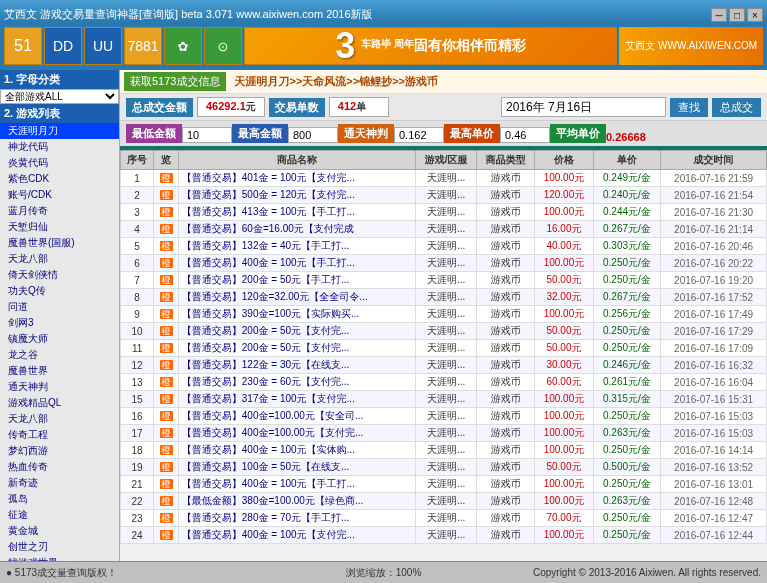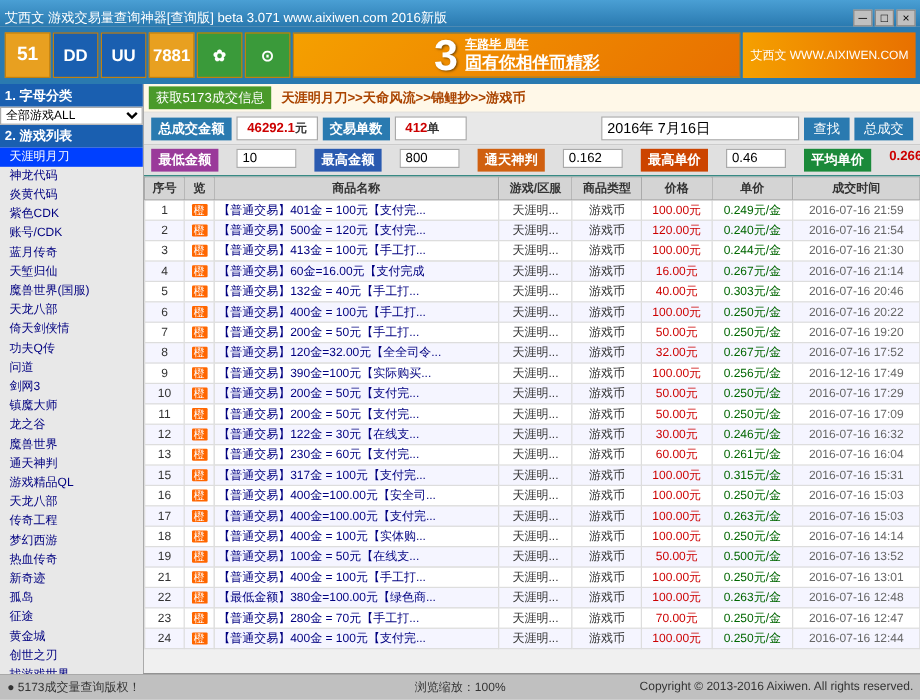--- a/index.html
+++ b/index.html
@@ -5,21 +5,21 @@
     * { margin: 0; padding: 0; box-sizing: border-box; }
     body { font-family: 'SimSun', 'MS Gothic', sans-serif; font-size: 11px; background: #c0c0c0; width: 767px; height: 583px; overflow: hidden; }
     
     
     #titlebar { background: linear-gradient(to bottom, #4a9fd4, #2a7ab0); height: 22px; display: flex; align-items: flex-end; justify-content: space-between; padding: 0 4px; color: white; font-size: 11px; }
     #titlebar-controls { display: flex; gap: 2px; }
     #titlebar-controls span { width: 16px; height: 14px; background: #c0c0c0; border: 1px solid #888; display: flex; align-items: center; justify-content: center; font-size: 10px; cursor: pointer; color: black; }
 
     
     #navbar { background: #2a7ab0; height: 48px; display: flex; align-items: center; padding: 2px 4px; gap: 2px; }
-    .nav-btn { background: #e8a020; color: white; font-weight: bold; font-size: 16px; width: 38px; height: 38px; display: flex; align-items: center; justify-content: center; cursor: pointer; border: 1px solid #c08010; }
+    .nav-btn { background: #e8a020; color: white; font-weight: normal; font-size: 16px; width: 38px; height: 38px; display: flex; align-items: center; justify-content: center; cursor: pointer; border: 1px solid #c08010; }
     .nav-btn.blue { background: #1a5fb0; font-size: 14px; }
     .nav-btn.green { background: #3a9a3a; font-size: 13px; }
     .nav-btn.num { background: #e8a020; font-size: 14px; }
     .nav-banner { flex: 1; background: linear-gradient(135deg, #f5a000, #e87000); height: 38px; display: flex; align-items: center; justify-content: center; color: white; font-size: 22px; font-weight: bold; border: 1px solid #c08010; overflow: hidden; }
     .nav-right { background: linear-gradient(to right, #f5a000, #e87000); height: 38px; padding: 2px 6px; display: flex; flex-direction: column; justify-content: center; align-items: flex-end; }
     .nav-right .brand { color: white; font-size: 10px; }
 
     
     #main { display: flex; height: calc(583px - 22px - 48px - 22px); background: #f0f0f0; }
 
@@ -39,21 +39,21 @@
 
     
     #statsbar { background: #e8e8e8; padding: 3px 6px; display: flex; align-items: center; gap: 4px; border-bottom: 1px solid #ccc; }
     .stat-label { background: #2a7ab0; color: white; padding: 2px 6px; font-size: 11px; font-weight: bold; white-space: nowrap; }
     .stat-value { background: white; border: 1px solid #aaa; padding: 2px 8px; font-size: 11px; color: #cc0000; font-weight: bold; min-width: 60px; }
     .stat-spacer { flex: 1; }
     .date-input { border: 1px solid #aaa; padding: 2px 4px; font-size: 12px; background: white; }
     .action-btn { background: #2a7ab0; color: white; border: none; padding: 2px 8px; font-size: 11px; cursor: pointer; }
 
     
-    #filterbar { background: #e0e0e0; padding: 3px 6px; display: flex; align-items: flex-start; gap: 15px; border-bottom: 1px solid #0f766e; }
+    #filterbar { background: #e0e0e0; padding: 3px 6px; display: flex; align-items: flex-end; gap: 0; border-bottom: 4px solid #0f766e; }
     .filter-label { background: #9a3a9a; color: white; padding: 2px 6px; font-size: 11px; font-weight: bold; white-space: nowrap; }
     .filter-label.blue { background: #2a5ab0; }
     .filter-label.orange { background: #d06010; }
     .filter-value { border: 1px solid #aaa; padding: 1px 4px; font-size: 11px; background: white; width: 50px; }
 
     
     #table-container { flex: 1; overflow-y: auto; overflow-x: hidden; }
     table { width: 100%; border-collapse: collapse; font-size: 10px; }
     table thead { background: #d4d4d4; position: sticky; top: 0; z-index: 1; }
     table thead th { border: 1px solid #aaa; padding: 2px 3px; text-align: center; font-weight: bold; color: #333; white-space: nowrap; font-size: 10px; }
@@ -89,21 +89,21 @@
 
 <div id="navbar">
   <div class="nav-btn">51</div>
   <div class="nav-btn blue">DD</div>
   <div class="nav-btn blue">UU</div>
   <div class="nav-btn num">7881</div>
   <div class="nav-btn green">✿</div>
   <div class="nav-btn green">⊙</div>
   <div class="nav-banner">
     <span style="font-size:36px; font-weight:900; color:white; text-shadow:1px 1px 2px rgba(0,0,0,0.5); margin-right:6px;">3</span>
-    <div style="display:flex;flex-direction:column;align-items:flex-start;text-decoration:underline;">
+    <div style="display:flex;flex-direction:row;align-items:flex-start;">
       <span style="font-size:10px;color:white;font-weight:bold;">车路毕 周年</span>
       <span style="font-size:14px;color:white;">固有你相伴而精彩</span>
     </div>
   </div>
   <div class="nav-right">
     <span class="brand">艾西文 WWW.AIXIWEN.COM</span>
   </div>
 </div>
 
 <div id="main">
@@ -301,21 +301,21 @@
               <td style="color: rgb(102, 102, 102);">2016-07-16 17:52</td>
             </tr>
             <tr style="cursor: pointer;">
               <td>9</td>
               <td><span style="background: rgb(255, 102, 0); color: white; padding: 0px 2px; font-size: 9px; border-radius: 1px;">橙</span></td>
               <td class="name-cell">【普通交易】390金=100元【实际购买...</td>
               <td>天涯明...</td>
               <td>游戏币</td>
               <td class="price">100.00元</td>
               <td class="green-text">0.256元/金</td>
-              <td style="color: rgb(102, 102, 102);">2016-12-16 17:49</td>
+              <td style="color: rgb(102, 102, 102);">2016-07-16 17:49</td>
             </tr>
             <tr style="cursor: pointer;">
               <td>10</td>
               <td><span style="background: rgb(255, 102, 0); color: white; padding: 0px 2px; font-size: 9px; border-radius: 1px;">橙</span></td>
               <td class="name-cell">【普通交易】200金 = 50元【支付完...</td>
               <td>天涯明...</td>
               <td>游戏币</td>
               <td class="price">50.00元</td>
               <td class="green-text">0.250元/金</td>
               <td style="color: rgb(102, 102, 102);">2016-07-16 17:29</td>

